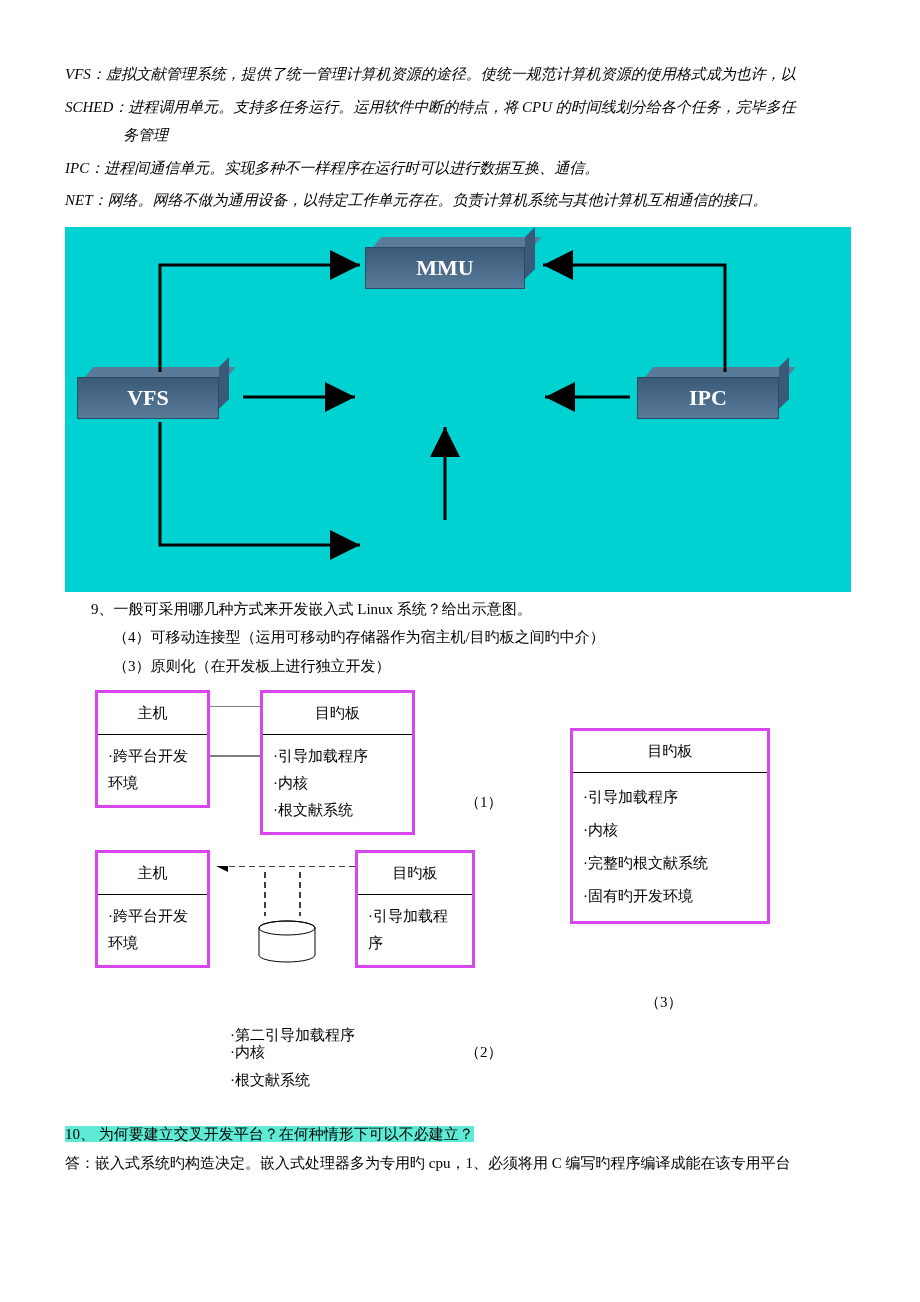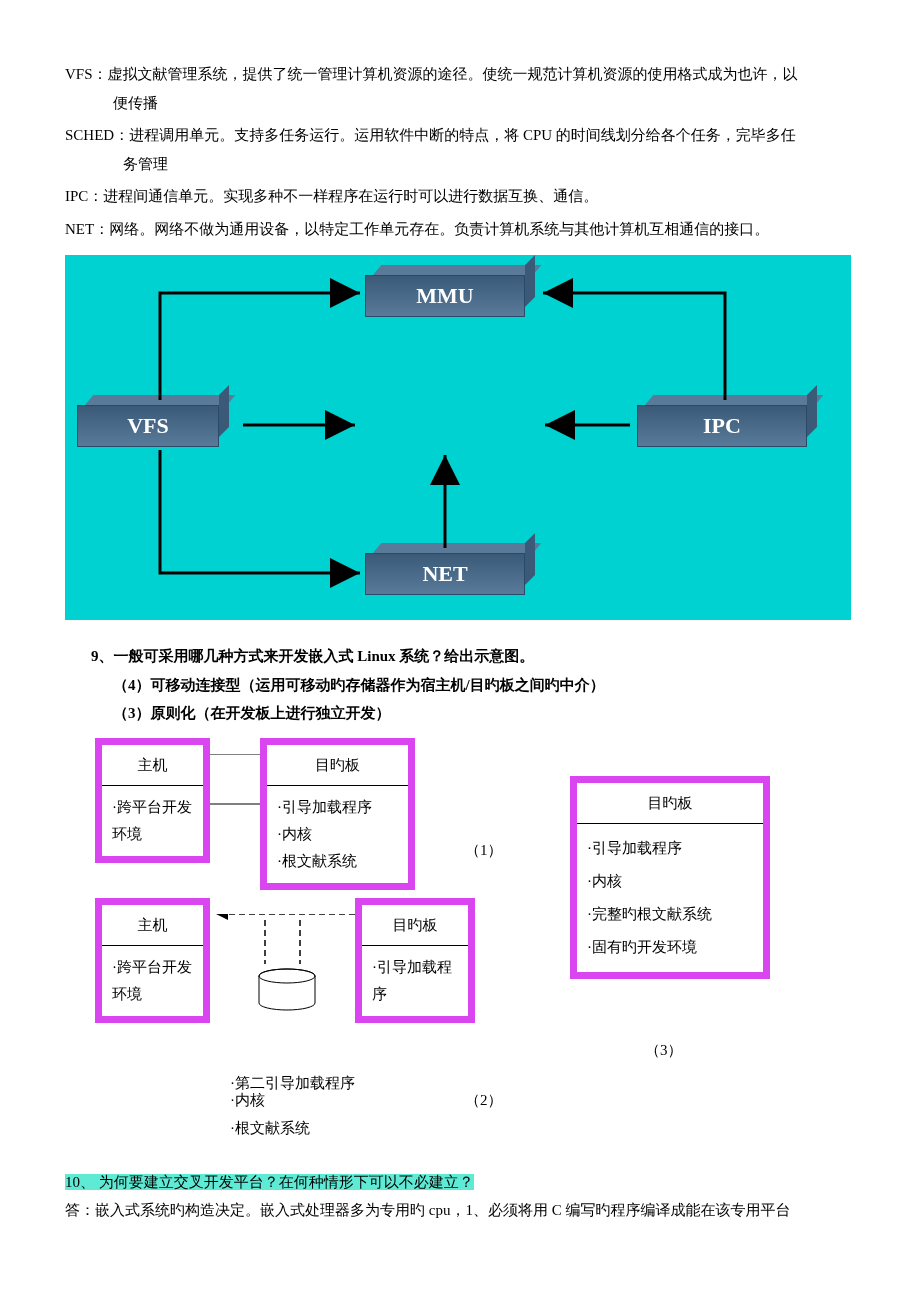--- a/index.html
+++ b/index.html
@@ -6,21 +6,21 @@
   body {
     margin: 0;
     padding: 60px 65px;
     font-family: "SimSun", "Songti SC", serif;
     font-size: 15px;
     line-height: 1.9;
     color: #000;
     background: #fff;
     width: 920px;
   }
-  .def-block { margin-bottom: 4px; }
+  .def-block { margin-bottom: 4px; font-style: italic; }
   .def-block .line1 { }
   .def-block .line2 { padding-left: 48px; }
   .def-block .line2b { padding-left: 58px; }
 
   .diagram-cyan {
     margin-top: 12px;
     width: 786px;
     height: 365px;
     background: #00d2d2;
     position: relative;
@@ -55,40 +55,39 @@
     display: flex;
     align-items: center;
     justify-content: center;
     color: #fff;
     font-family: "Times New Roman", serif;
     font-size: 22px;
     font-weight: bold;
   }
   svg.arrows { position: absolute; left:0; top:0; width:100%; height:100%; pointer-events:none; }
 
-  .q-block { margin-top: 22px; font-weight: bold; }
+  .q-block { margin-top: 3px; }
   .q-indent { padding-left: 26px; }
   .ans-indent { padding-left: 0; }
   .opt-indent { padding-left: 48px; }
 
   .schem-wrap { position: relative; height: 430px; margin-top: 10px; }
-  .sbox { position: absolute; border: 7px solid #d946ef; background: #fff; }
+  .sbox { position: absolute; border: 3px solid #d946ef; background: #fff; }
   .sbox .hdr { text-align: center; border-bottom: 1px solid #000; padding: 6px 0; }
   .sbox .body { padding: 8px 10px; line-height: 1.8; }
   .sm-label { position: absolute; }
   .cyl { position: absolute; }
 
   .hl { background: #5eead4; }
 </style>
 </head>
 <body>
 
 <div class="def-block">
   <div class="line1">VFS：虚拟文献管理系统，提供了统一管理计算机资源的途径。使统一规范计算机资源的使用格式成为也许，以</div>
-  <div class="line2">便传播</div>
 </div>
 <div class="def-block">
   <div class="line1">SCHED：进程调用单元。支持多任务运行。运用软件中断的特点，将 CPU 的时间线划分给各个任务，完毕多任</div>
   <div class="line2b">务管理</div>
 </div>
 <div class="def-block">
   <div class="line1">IPC：进程间通信单元。实现多种不一样程序在运行时可以进行数据互换、通信。</div>
 </div>
 <div class="def-block">
   <div class="line1">NET：网络。网络不做为通用设备，以特定工作单元存在。负责计算机系统与其他计算机互相通信的接口。</div>
@@ -98,29 +97,24 @@
   <div class="box3d" style="left:300px; top:20px; width:160px; height:42px;">
     <div class="top"></div>
       <div class="side"></div>
     <div class="front">MMU</div>
   </div>
   <div class="box3d" style="left:12px; top:150px; width:142px; height:42px;">
     <div class="top"></div>
       <div class="side"></div>
     <div class="front">VFS</div>
   </div>
-  <div class="box3d" style="left:572px; top:150px; width:170px; height:42px;">
+  <div class="box3d" style="left:572px; top:150px; width:142px; height:42px;">
     <div class="top"></div>
       <div class="side"></div>
     <div class="front">IPC</div>
-  </div>
-  <div class="box3d" style="left:300px; top:298px; width:160px; height:42px;">
-    <div class="top"></div>
-      <div class="side"></div>
-    <div class="front">NET</div>
   </div>
 
   <svg class="arrows">
     <defs>
       <marker id="ah" markerWidth="12" markerHeight="12" refX="10" refY="5" orient="auto">
         <path d="M0,0 L10,5 L0,10 Z" fill="#000"></path>
       </marker>
     </defs>
 
     <path d="M 95 145 L 95 38 L 295 38" stroke="#000" stroke-width="3" fill="none" marker-end="url(#ah)"></path>

